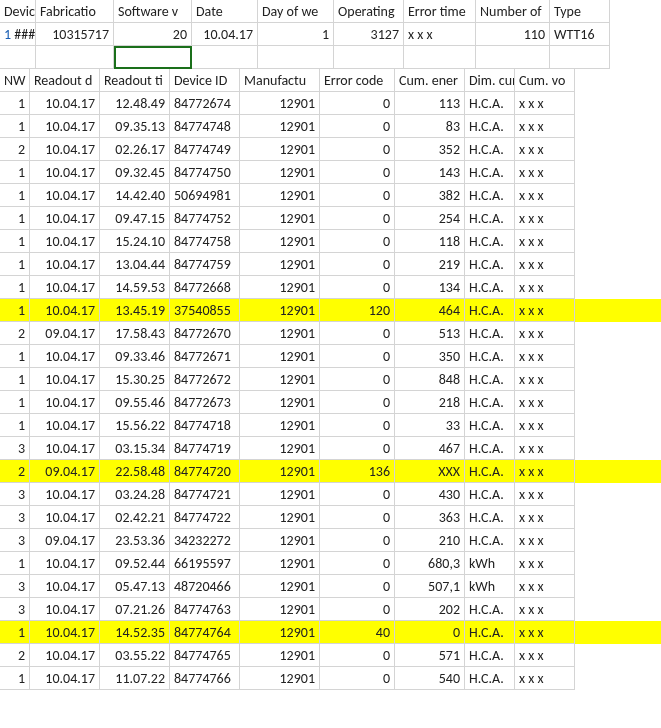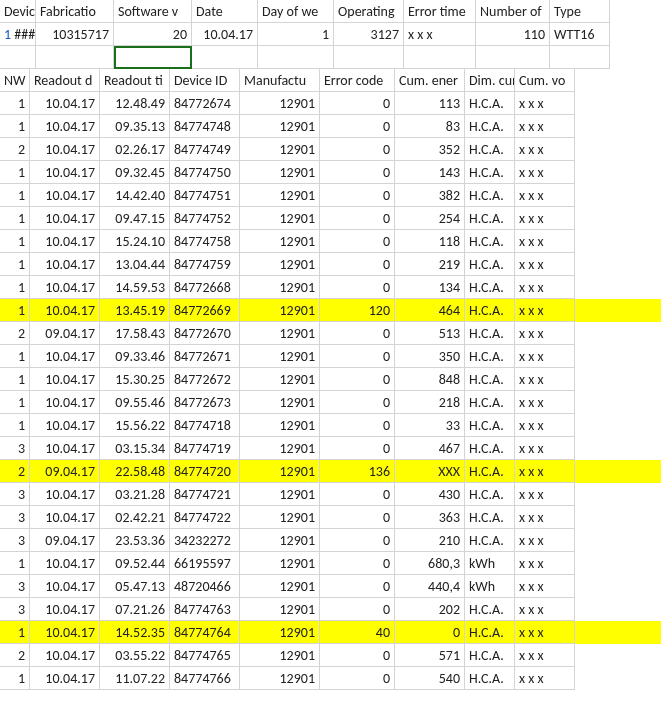--- a/index.html
+++ b/index.html
@@ -113,21 +113,21 @@
         <div class="cell d-c4 rt">12901</div>
         <div class="cell d-c5 rt">0</div>
         <div class="cell d-c6 rt">143</div>
         <div class="cell d-c7 lt">H.C.A.</div>
         <div class="cell d-c8 lt">x x x</div>
       </div>
       <div class="row">
         <div class="cell d-c0 rt">1</div>
         <div class="cell d-c1 rt">10.04.17</div>
         <div class="cell d-c2 rt">14.42.40</div>
-        <div class="cell d-c3 lt">84774751</div>
+        <div class="cell d-c3 lt">50694981</div>
         <div class="cell d-c4 rt">12901</div>
         <div class="cell d-c5 rt">0</div>
         <div class="cell d-c6 rt">382</div>
         <div class="cell d-c7 lt">H.C.A.</div>
         <div class="cell d-c8 lt">x x x</div>
       </div>
       <div class="row">
         <div class="cell d-c0 rt">1</div>
         <div class="cell d-c1 rt">10.04.17</div>
         <div class="cell d-c2 rt">09.47.15</div>
@@ -168,21 +168,21 @@
         <div class="cell d-c4 rt">12901</div>
         <div class="cell d-c5 rt">0</div>
         <div class="cell d-c6 rt">134</div>
         <div class="cell d-c7 lt">H.C.A.</div>
         <div class="cell d-c8 lt">x x x</div>
       </div>
       <div class="row hl">
         <div class="cell d-c0 rt hl">1</div>
         <div class="cell d-c1 rt hl">10.04.17</div>
         <div class="cell d-c2 rt hl">13.45.19</div>
-        <div class="cell d-c3 lt hl">84772669</div>
+        <div class="cell d-c3 lt hl">37540855</div>
         <div class="cell d-c4 rt hl">12901</div>
         <div class="cell d-c5 rt hl">120</div>
         <div class="cell d-c6 rt hl">464</div>
         <div class="cell d-c7 lt hl">H.C.A.</div>
         <div class="cell d-c8 lt hl">x x x</div>
       </div>
       <div class="row">
         <div class="cell d-c0 rt">2</div>
         <div class="cell d-c1 rt">09.04.17</div>
         <div class="cell d-c2 rt">17.58.43</div>
@@ -255,21 +255,21 @@
         <div class="cell d-c3 lt hl">84774720</div>
         <div class="cell d-c4 rt hl">12901</div>
         <div class="cell d-c5 rt hl">136</div>
         <div class="cell d-c6 rt hl">XXX</div>
         <div class="cell d-c7 lt hl">H.C.A.</div>
         <div class="cell d-c8 lt hl">x x x</div>
       </div>
       <div class="row">
         <div class="cell d-c0 rt">3</div>
         <div class="cell d-c1 rt">10.04.17</div>
-        <div class="cell d-c2 rt">03.21.28</div>
+        <div class="cell d-c2 rt">03.24.28</div>
         <div class="cell d-c3 lt">84774721</div>
         <div class="cell d-c4 rt">12901</div>
         <div class="cell d-c5 rt">0</div>
         <div class="cell d-c6 rt">430</div>
         <div class="cell d-c7 lt">H.C.A.</div>
         <div class="cell d-c8 lt">x x x</div>
       </div>
       <div class="row">
         <div class="cell d-c0 rt">3</div>
         <div class="cell d-c1 rt">10.04.17</div>
@@ -303,21 +303,21 @@
         <div class="cell d-c7 lt">kWh</div>
         <div class="cell d-c8 lt">x x x</div>
       </div>
       <div class="row">
         <div class="cell d-c0 rt">3</div>
         <div class="cell d-c1 rt">10.04.17</div>
         <div class="cell d-c2 rt">05.47.13</div>
         <div class="cell d-c3 lt">48720466</div>
         <div class="cell d-c4 rt">12901</div>
         <div class="cell d-c5 rt">0</div>
-        <div class="cell d-c6 rt">440,4</div>
+        <div class="cell d-c6 rt">507,1</div>
         <div class="cell d-c7 lt">kWh</div>
         <div class="cell d-c8 lt">x x x</div>
       </div>
       <div class="row">
         <div class="cell d-c0 rt">3</div>
         <div class="cell d-c1 rt">10.04.17</div>
         <div class="cell d-c2 rt">07.21.26</div>
         <div class="cell d-c3 lt">84774763</div>
         <div class="cell d-c4 rt">12901</div>
         <div class="cell d-c5 rt">0</div>

